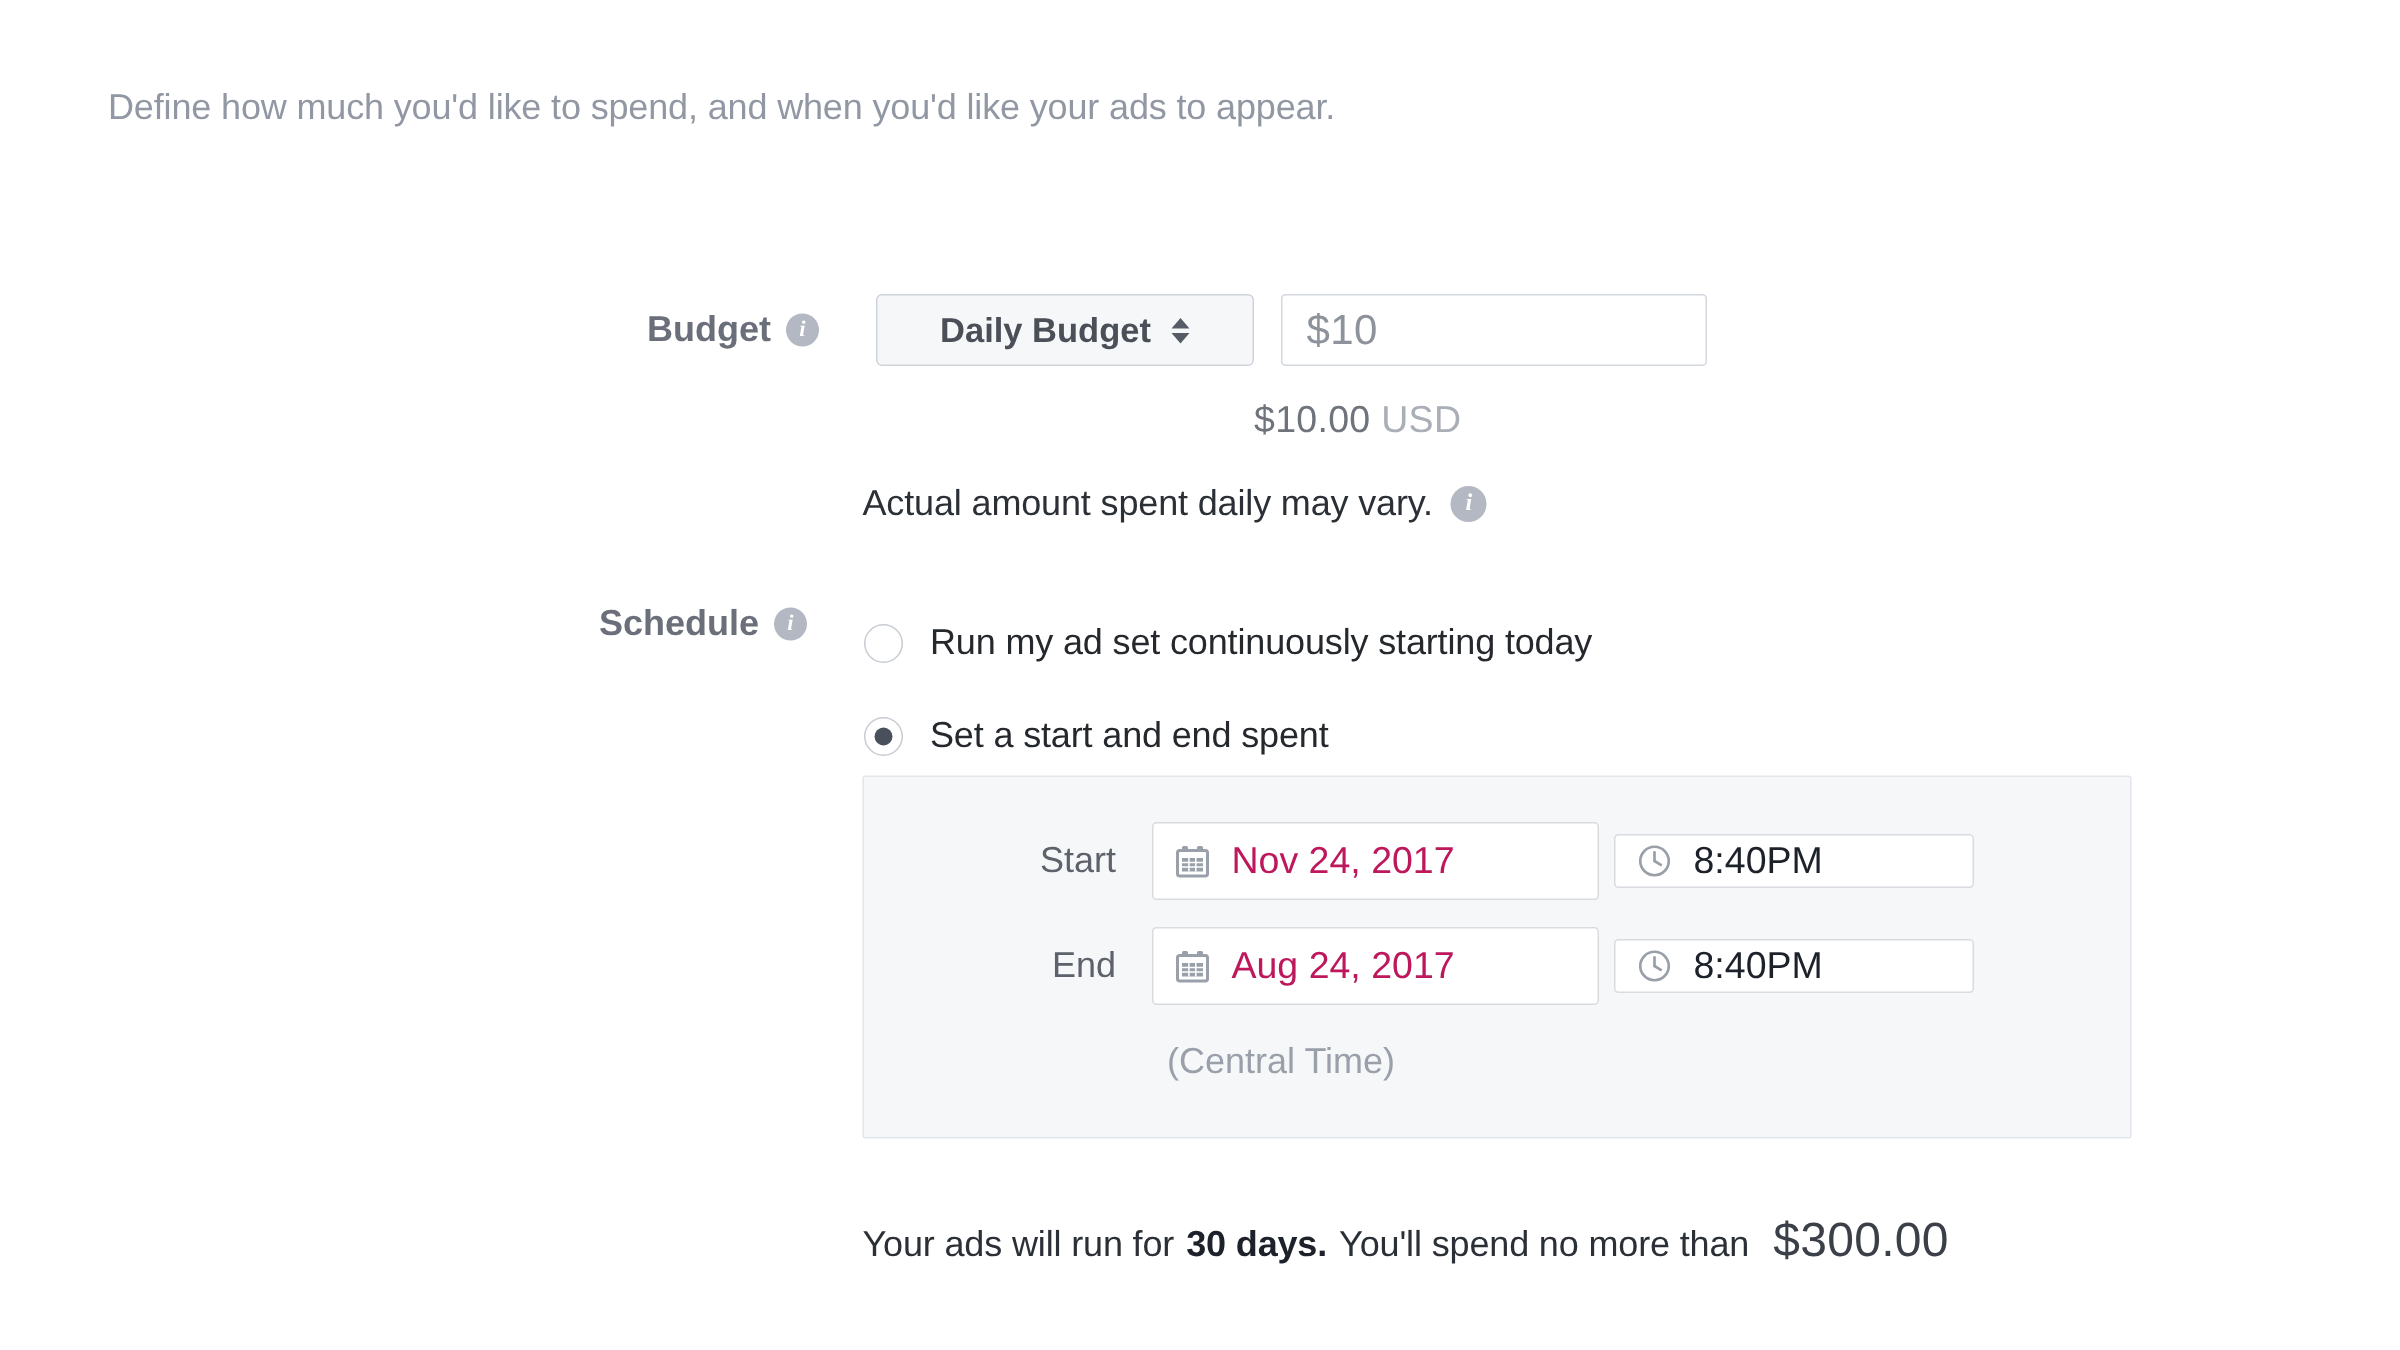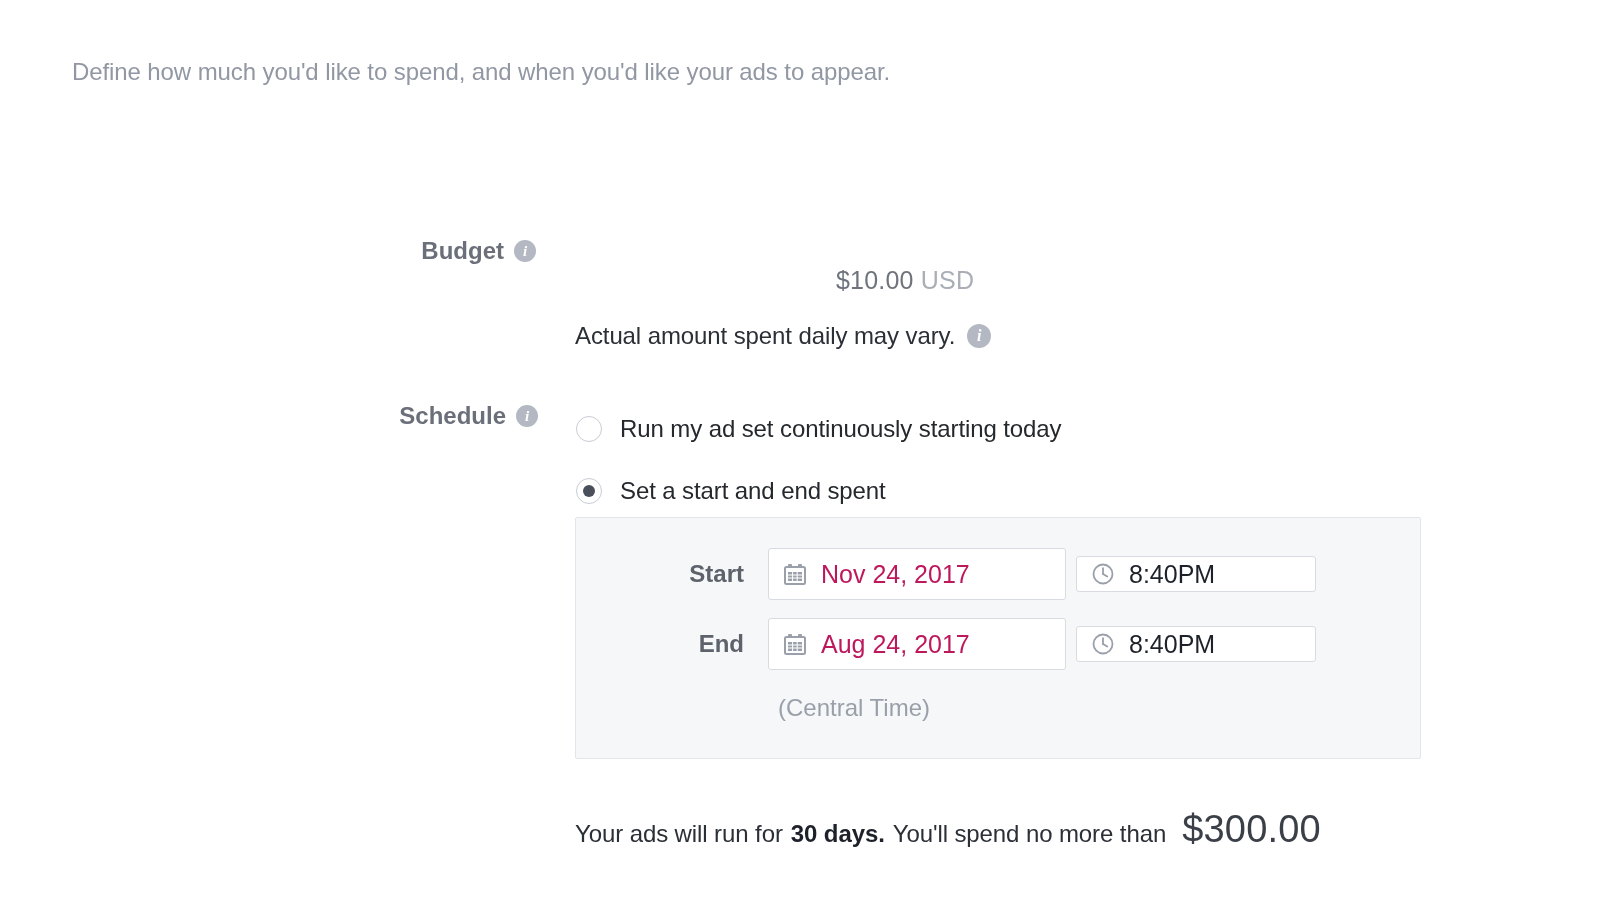--- a/index.html
+++ b/index.html
@@ -81,23 +81,22 @@
   }
   .info-icon.small {
     width: 24px;
     height: 24px;
     line-height: 24px;
     font-size: 16px;
   }
 
   
   #budget-row {
-    left: 396px;
+    left: 406px;
     top: 196px;
-    margin-top: 31px;
   }
   #budget-row .field-label {
     width: 140px;
     padding-top: 10px;
   }
   .budget-controls {
     margin-left: 38px;
     display: flex;
     align-items: flex-start;
   }
@@ -245,21 +244,21 @@
     display: flex;
     align-items: center;
     margin-bottom: 18px;
   }
   .date-row-label {
     width: 192px;
     text-align: right;
     padding-right: 24px;
     box-sizing: border-box;
     font-size: 24px;
-    font-weight: bold;
+    font-weight: normal;
     color: #5d626b;
   }
   .date-box {
     box-sizing: border-box;
     width: 298px;
     height: 52px;
     background: #ffffff;
     border: 1px solid #d8dce1;
     border-radius: 3px;
     display: flex;
@@ -303,38 +302,50 @@
     top: 808px;
     font-size: 24px;
     color: #2b2f36;
     letter-spacing: -0.1px;
     display: flex;
     align-items: baseline;
   }
   .summary b { font-weight: bold; color: #1d2129; }
   .summary .total {
     margin-left: 16px;
-    font-size: 38px;
+    font-size: 32px;
     color: #3b3f47;
     letter-spacing: 0.2px;
   }
 </style>
 </head>
 <body>
 
 <div class="page">
 
   <div class="header">
     <div class="header-sub">Define how much you'd like to spend, and when you'd like your ads to appear.</div>
   </div>
 
   <div class="row" id="budget-row">
     <div class="field-label">
       <span>Budget</span>
       <span class="info-icon">i</span>
+    </div>
+    <div class="budget-controls">
+      <div class="select-btn">
+        <span>Daily Budget</span>
+        <span class="select-arrows">
+          <i class="up"></i>
+            <i class="down"></i>
+        </span>
+      </div>
+      <div class="amount-input">
+        <span>$10</span>
+      </div>
     </div>
   </div>
 
   <div class="budget-sub">
     <span class="amt">$10.00</span>
     <span class="cur">USD</span>
   </div>
 
   <div class="note-line">
     <span>Actual amount spent daily may vary.</span>

